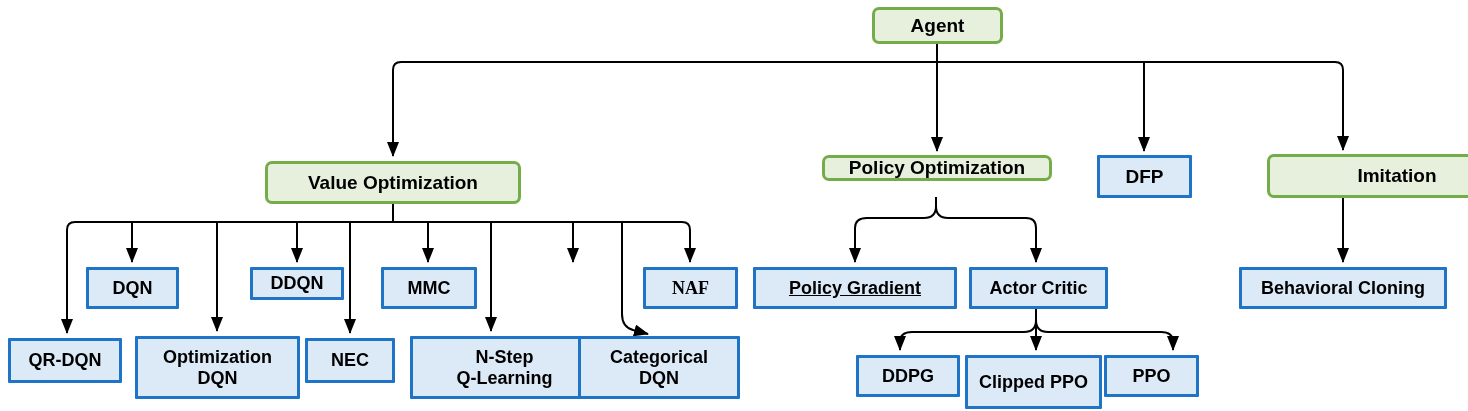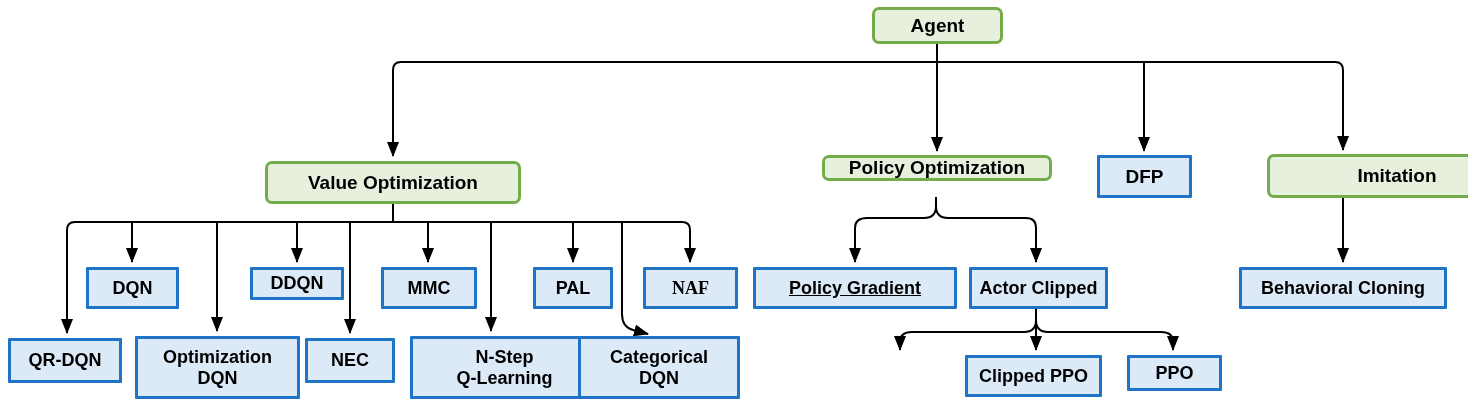--- a/index.html
+++ b/index.html
@@ -73,33 +73,33 @@
   <div class="node green" style="left:872px;top:7px;width:131px;height:37px;">Agent</div>
 
   <div class="node green" style="left:265px;top:161px;width:256px;height:43px;">Value Optimization</div>
   <div class="node green" style="left:822px;top:155px;width:230px;height:26px;">Policy Optimization</div>
   <div class="node blue" style="left:1097px;top:155px;width:95px;height:43px;font-size:19px;">DFP</div>
   <div class="node green" style="left:1267px;top:154px;width:260px;height:44px;">Imitation</div>
 
   <div class="node blue" style="left:86px;top:267px;width:93px;height:42px;">DQN</div>
   <div class="node blue" style="left:250px;top:267px;width:94px;height:33px;">DDQN</div>
   <div class="node blue" style="left:381px;top:267px;width:96px;height:42px;">MMC</div>
-  <div class="node blue" style="left:533px;top:267px;width:80px;height:42px;">PAL</div>
   <div class="node blue" style="left:643px;top:267px;width:95px;height:42px;font-family:Liberation Serif, serif;">NAF</div>
 
   <div class="node blue" style="left:8px;top:338px;width:114px;height:45px;text-align:center;">QR-DQN</div>
   <div class="node blue" style="left:135px;top:336px;width:165px;height:63px;">Optimization
 DQN</div>
   <div class="node blue" style="left:305px;top:338px;width:90px;height:45px;">NEC</div>
   <div class="node blue" style="left:410px;top:336px;width:189px;height:63px;">N-Step
 Q-Learning</div>
   <div class="node blue" style="left:578px;top:336px;width:162px;height:63px;">Categorical
 DQN</div>
 
   <div class="node blue" style="left:753px;top:267px;width:204px;height:42px;text-decoration:underline;">Policy Gradient</div>
-  <div class="node blue" style="left:969px;top:267px;width:139px;height:42px;">Actor Clipped</div>
+  <div class="node blue" style="left:969px;top:267px;width:139px;height:42px;">Actor Critic</div>
 
-  <div class="node blue" style="left:965px;top:355px;width:137px;height:42px;">Clipped PPO</div>
-  <div class="node blue" style="left:1127px;top:355px;width:95px;height:36px;">PPO</div>
+  <div class="node blue" style="left:856px;top:355px;width:104px;height:42px;">DDPG</div>
+  <div class="node blue" style="left:965px;top:355px;width:137px;height:54px;">Clipped PPO</div>
+  <div class="node blue" style="left:1104px;top:355px;width:95px;height:42px;">PPO</div>
 
   <div class="node blue" style="left:1239px;top:267px;width:208px;height:42px;">Behavioral Cloning</div>
 
 </div>
 
 </body></html>

